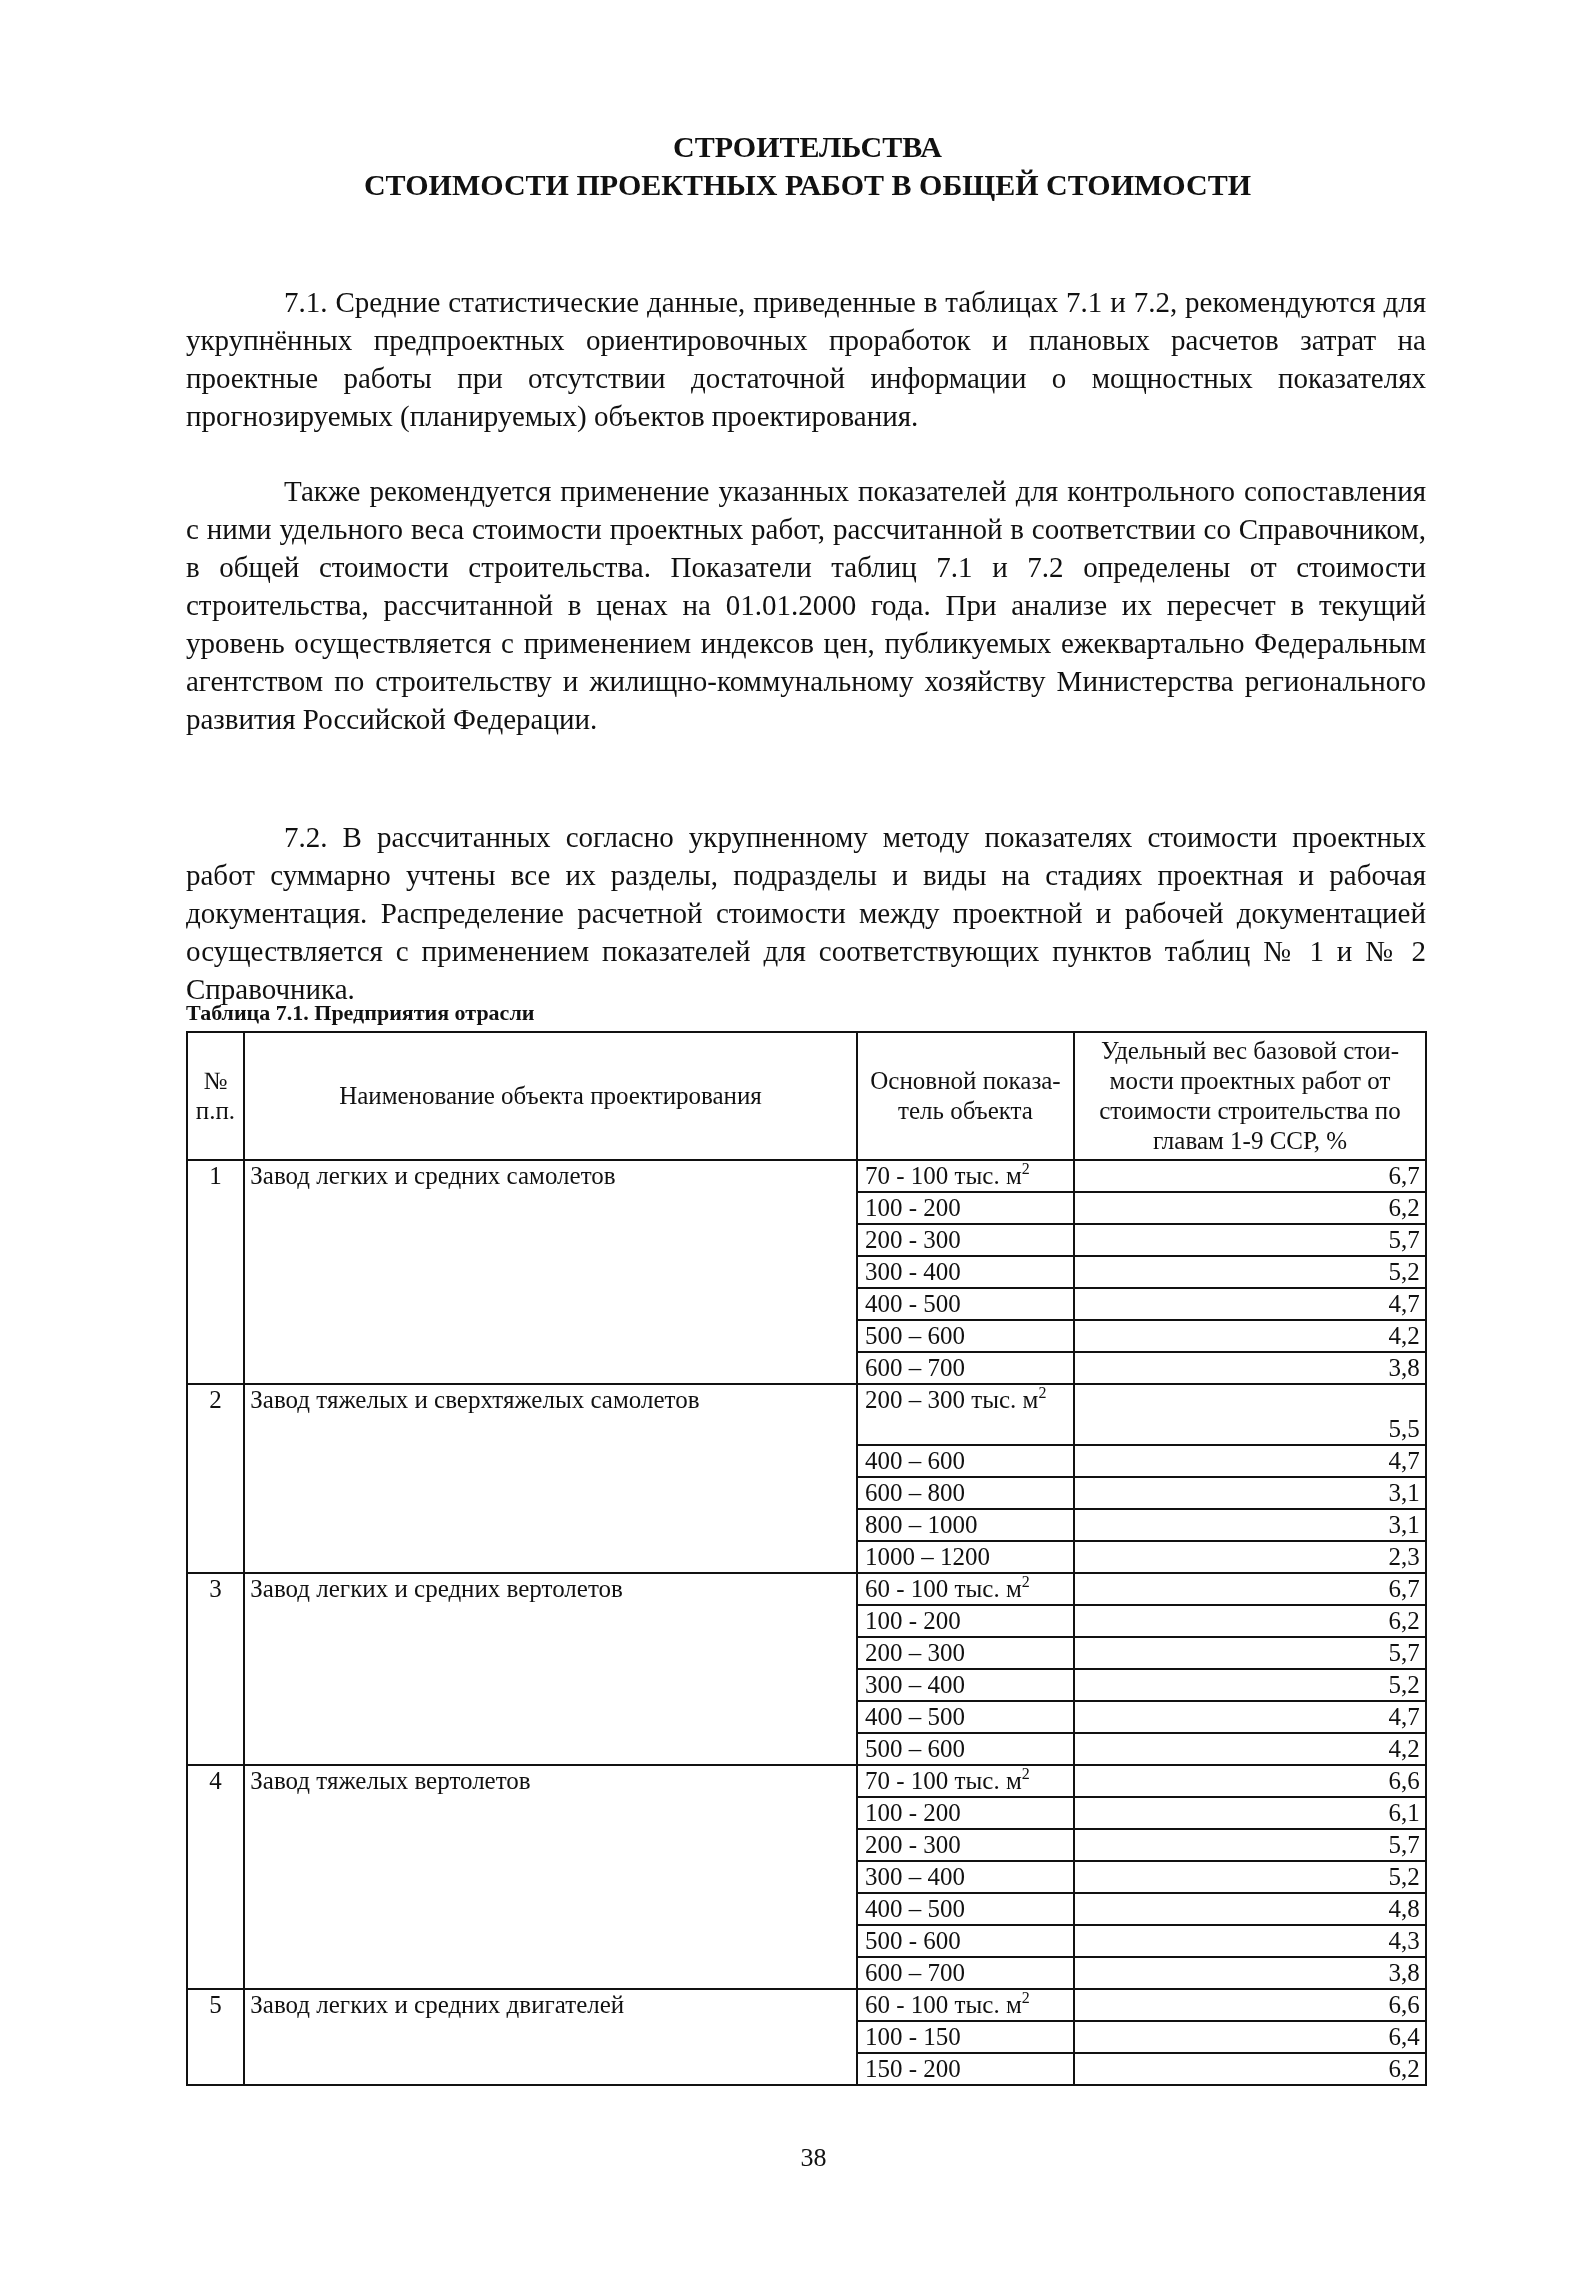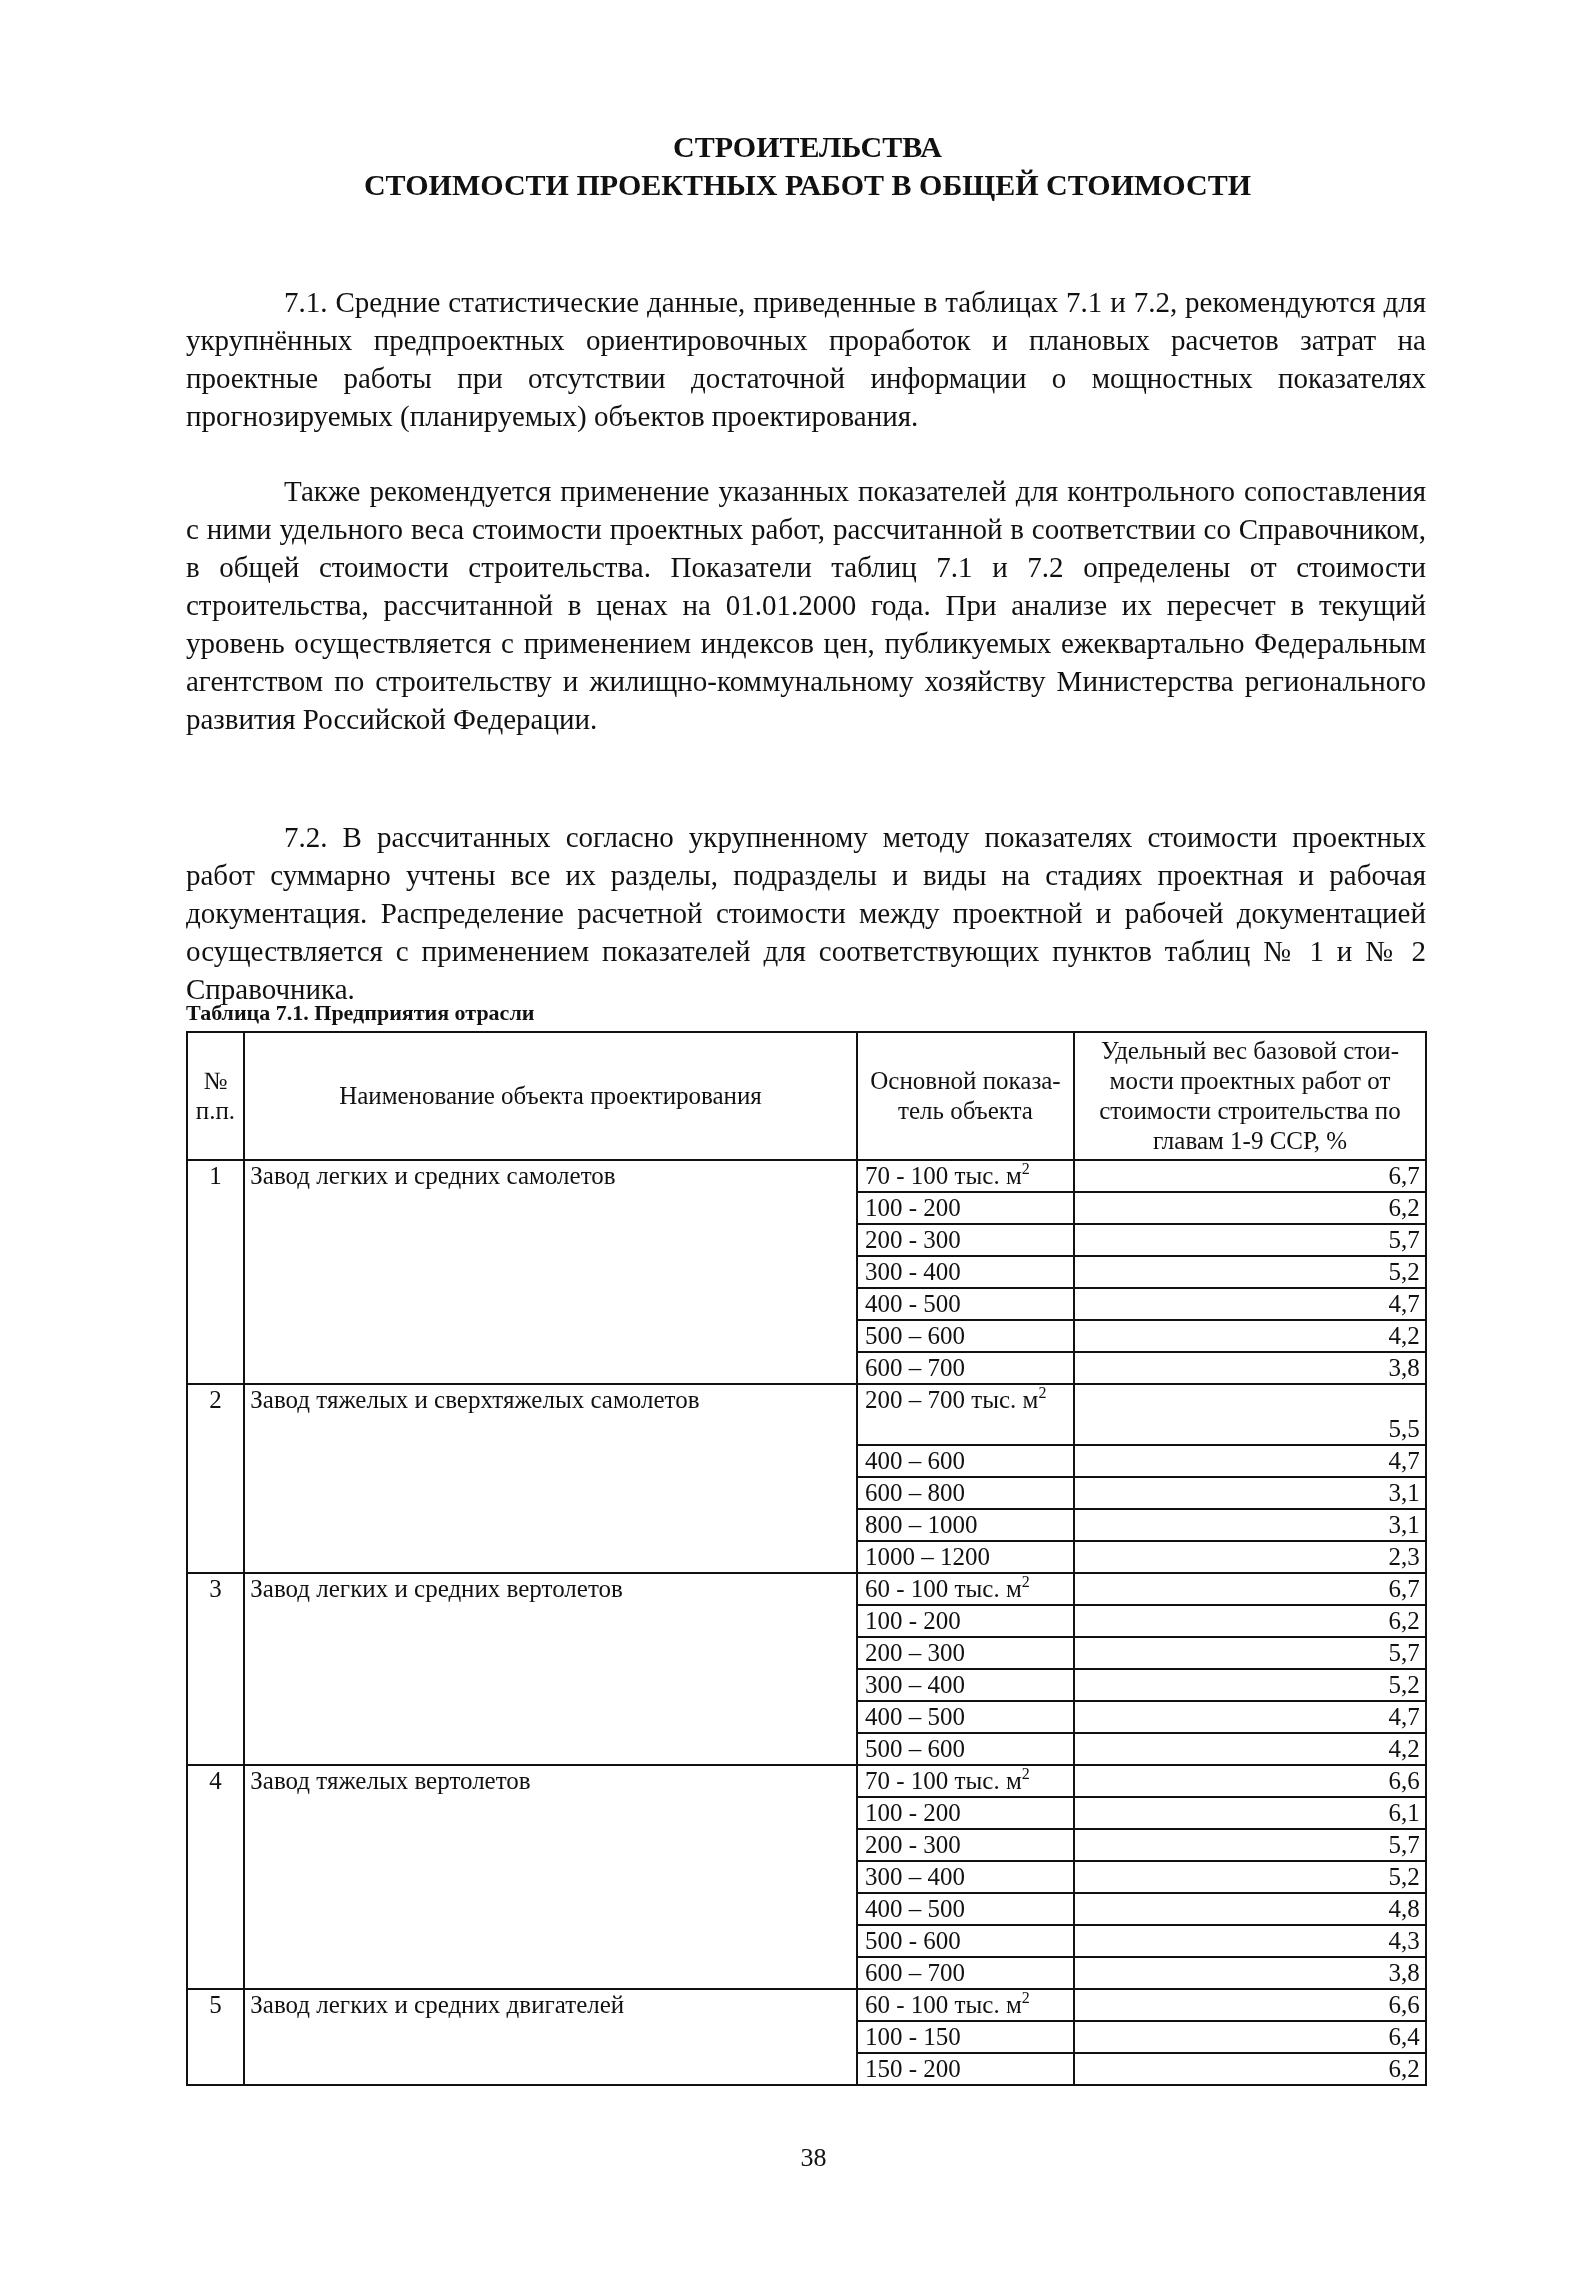--- a/index.html
+++ b/index.html
@@ -111,21 +111,21 @@
           <td class="ind"><span>500 – 600</span></td>
           <td class="val">4,2</td>
         </tr>
         <tr class="dr">
           <td class="ind"><span>600 – 700</span></td>
           <td class="val">3,8</td>
         </tr>
         <tr class="dr2">
           <td class="num" rowspan="5">2</td>
           <td rowspan="5">Завод тяжелых и сверхтяжелых самолетов</td>
-          <td class="ind"><span>200 – 700 тыс. м</span><sup>2</sup></td>
+          <td class="ind"><span>200 – 300 тыс. м</span><sup>2</sup></td>
           <td class="val">5,5</td>
         </tr>
         <tr class="dr">
           <td class="ind"><span>400 – 600</span></td>
           <td class="val">4,7</td>
         </tr>
         <tr class="dr">
           <td class="ind"><span>600 – 800</span></td>
           <td class="val">3,1</td>
         </tr>

